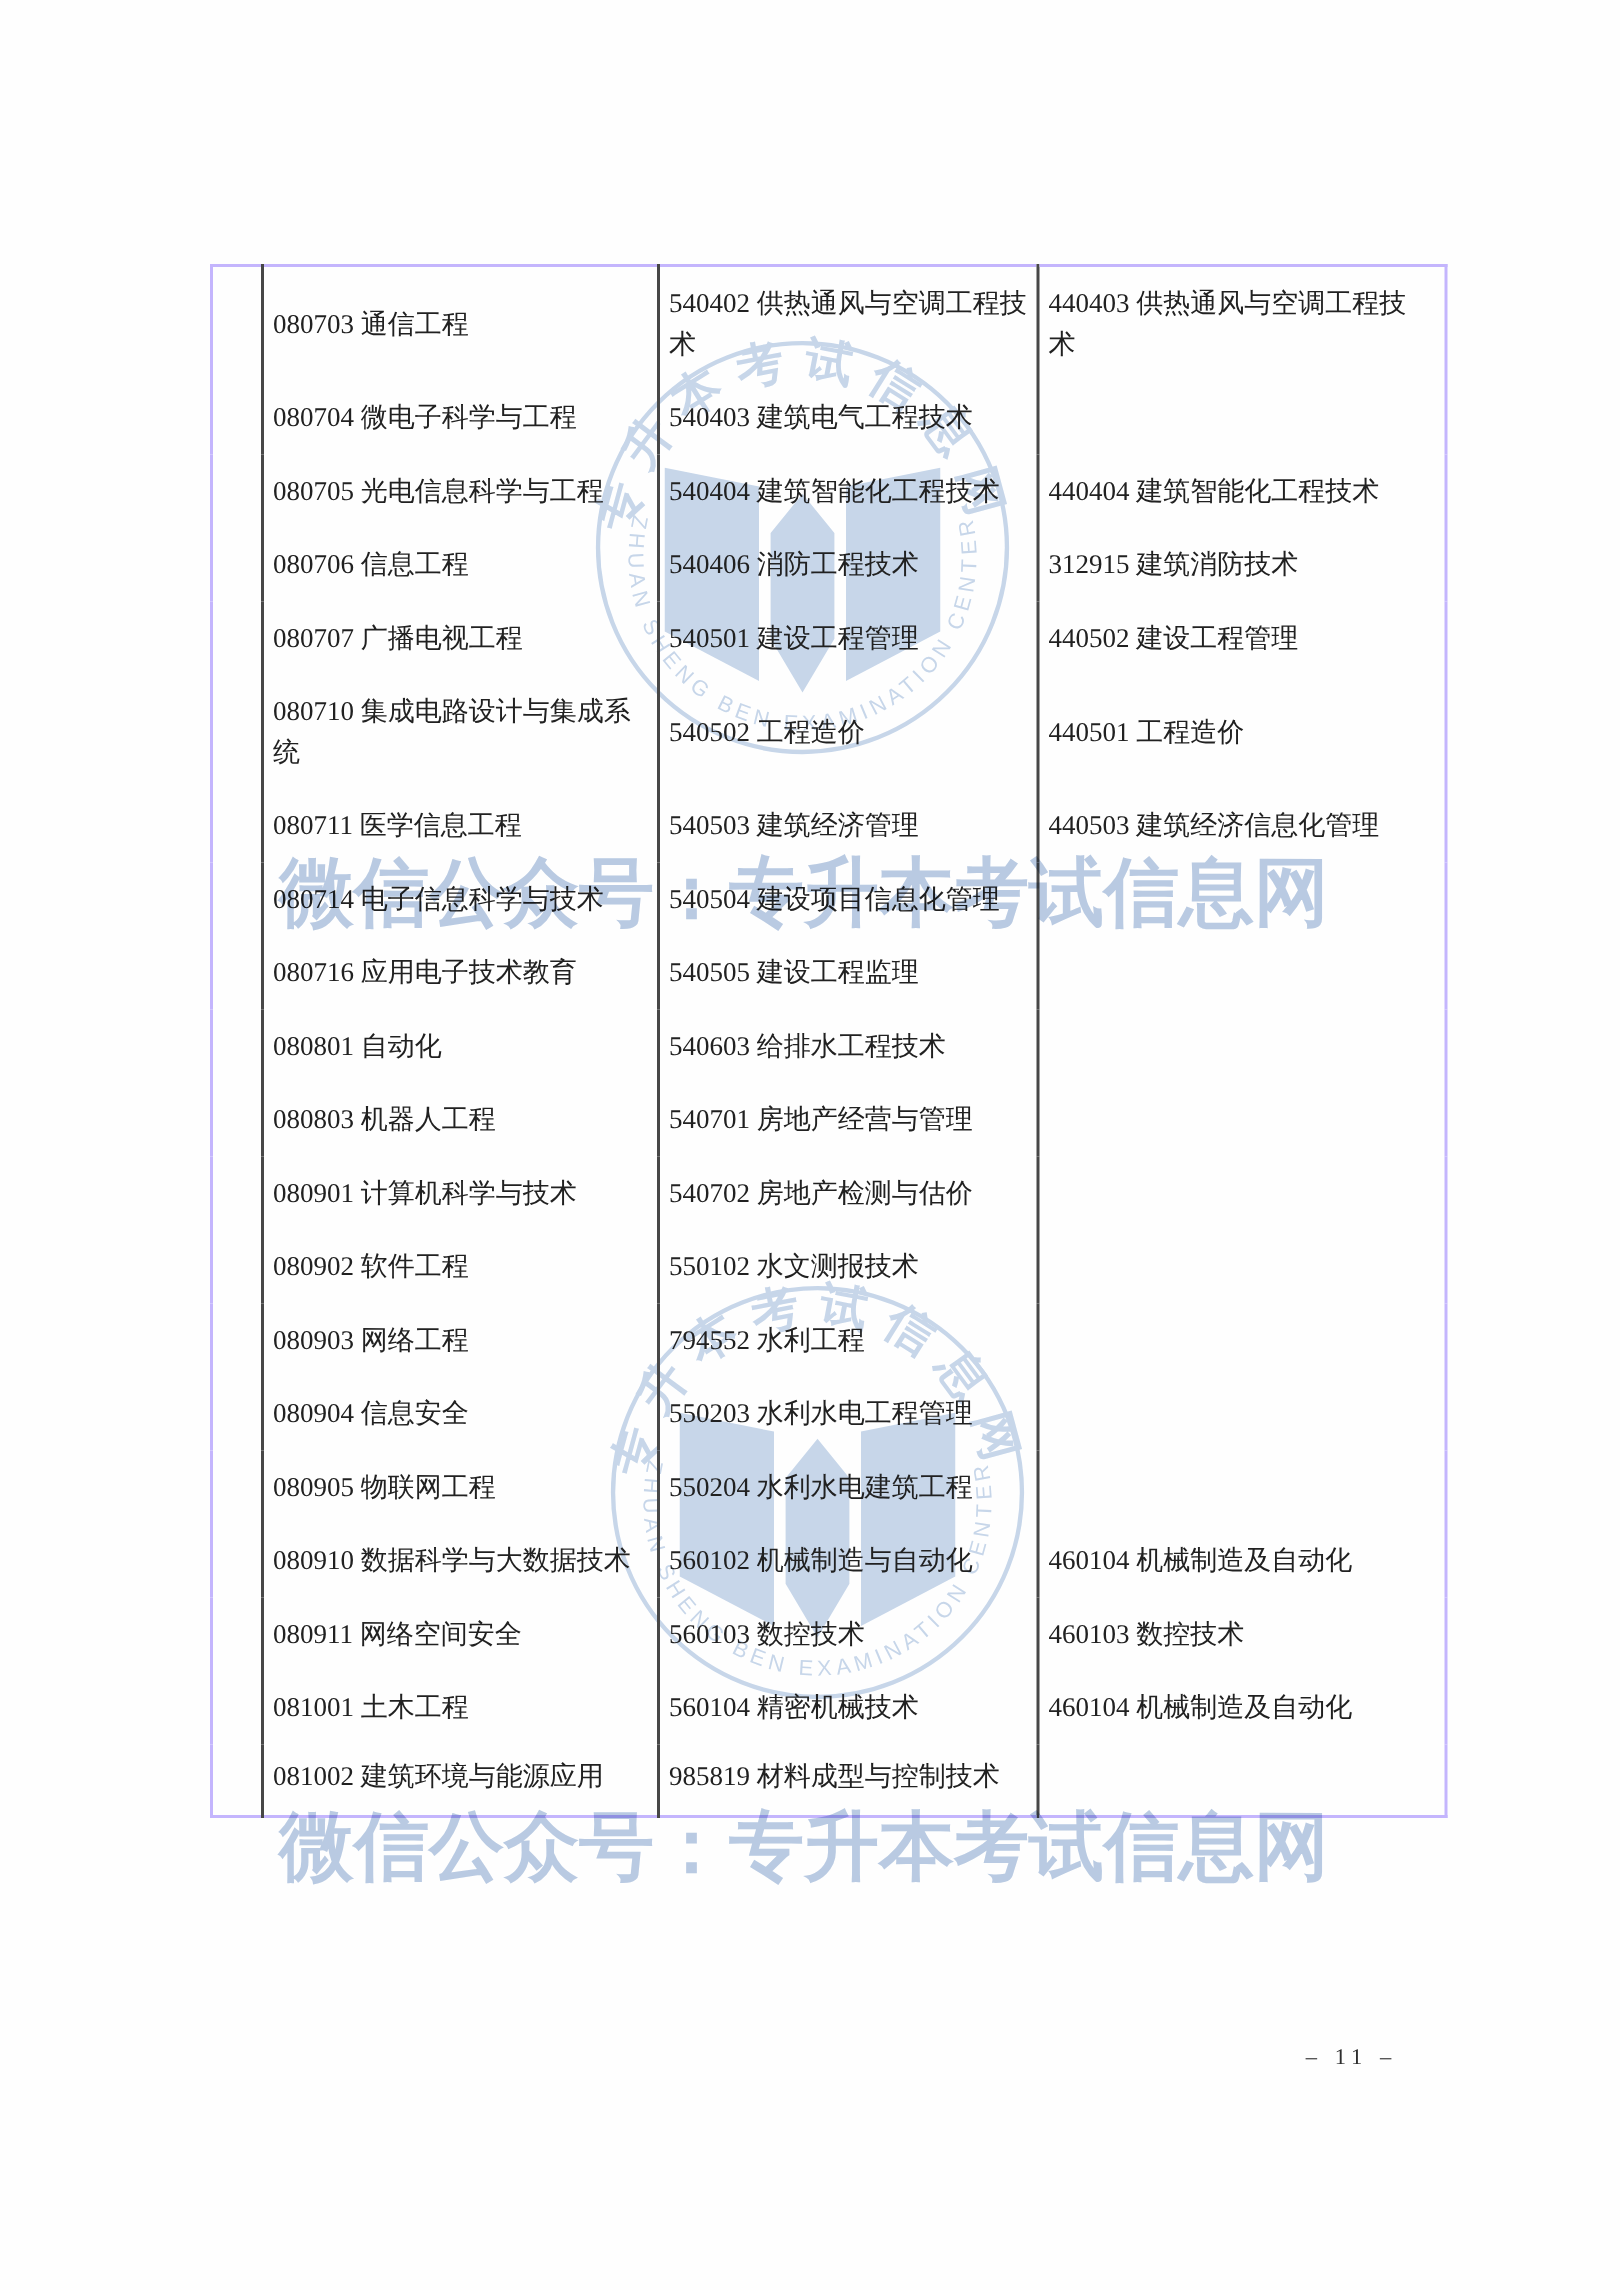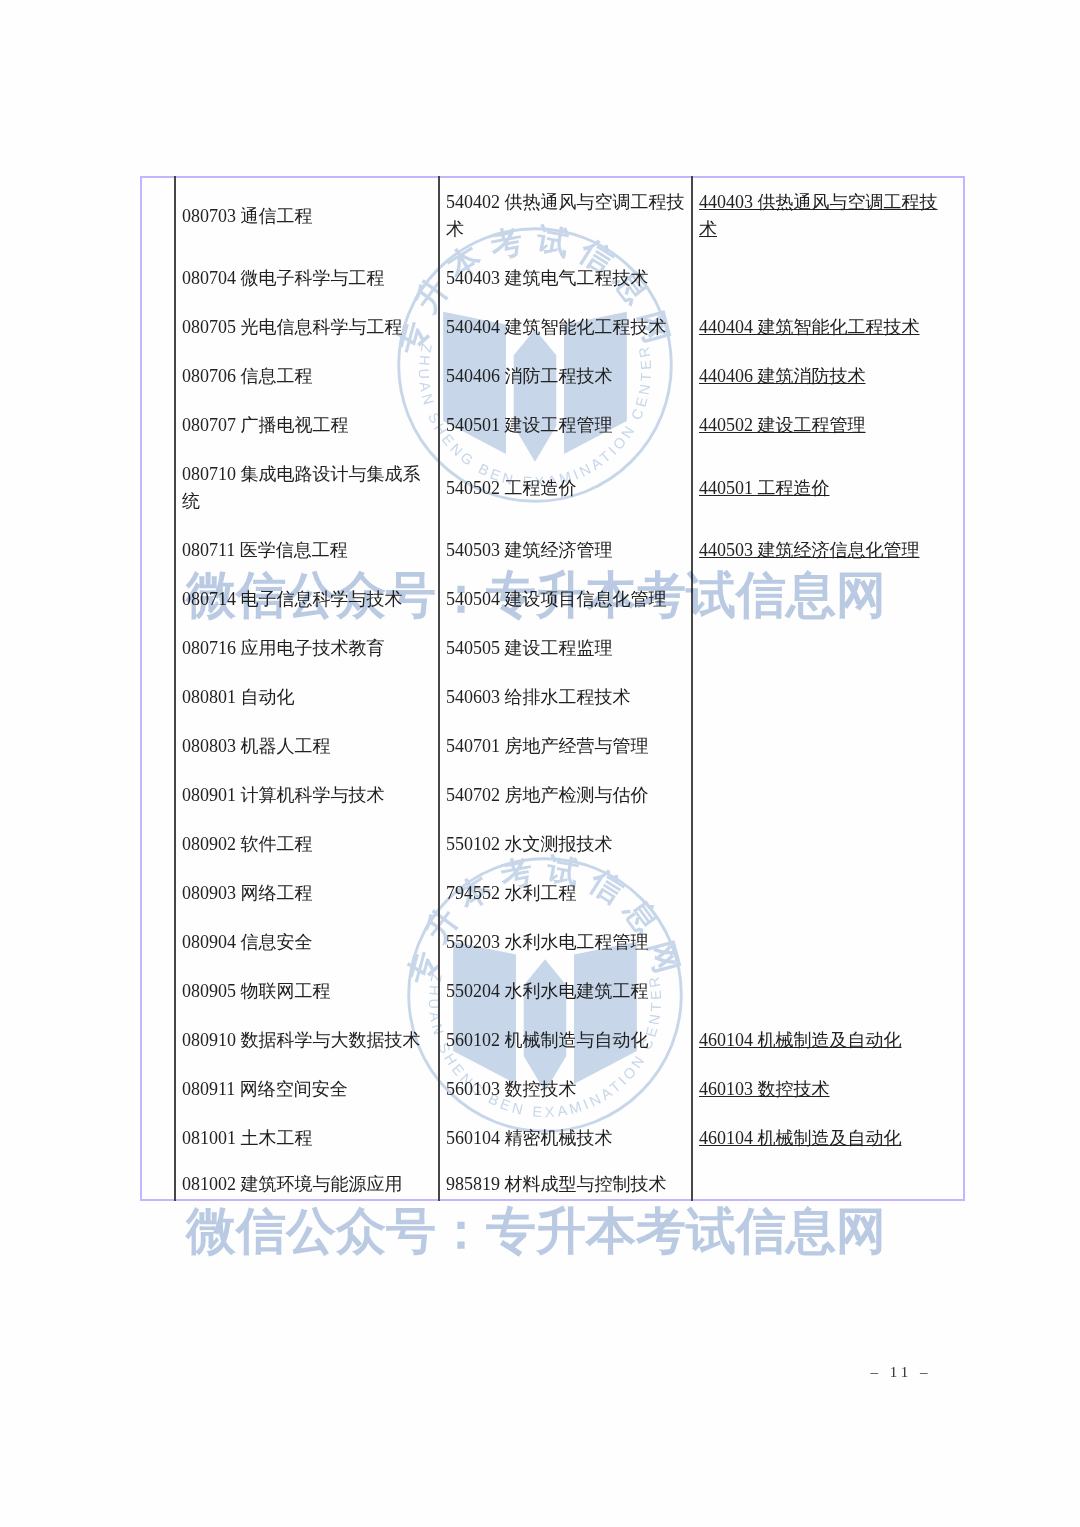--- a/index.html
+++ b/index.html
@@ -17,22 +17,22 @@
     border:2px solid #c4b5fd;
   }
   .majors-table td{
     border-left:2px solid #474747;
     font-size:18px;line-height:27px;color:#212121;
     padding:11px 6px 11px 6px;
     vertical-align:middle;text-align:left;
     overflow:hidden;
   }
   .majors-table td:first-child{border-left:none;}
-  .majors-table td.new-code{padding-right:18px;text-decoration:underline;}
-  .majors-table tr:last-child td{padding-top:8px;padding-bottom:1px;margin-left:35px;}
+  .majors-table td.new-code{padding-right:18px;}
+  .majors-table tr:last-child td{padding-top:8px;padding-bottom:12px;margin-left:35px;}
 
   
   .wm-band{
     position:absolute;left:186px;width:760px;
     font-family:Liberation Serif, serif;
     font-weight:700;font-size:50px;letter-spacing:0px;
     color:var(--wm-band,#b3c6e0);
     mix-blend-mode:multiply;opacity:.9;
     white-space:nowrap;pointer-events:none;
   }
@@ -109,21 +109,21 @@
         <tr>
           <td></td>
           <td>080705 光电信息科学与工程</td>
           <td>540404 建筑智能化工程技术</td>
           <td class="new-code">440404 建筑智能化工程技术</td>
         </tr>
         <tr>
           <td></td>
           <td>080706 信息工程</td>
           <td>540406 消防工程技术</td>
-          <td class="new-code">440406 建筑消防技术</td>
+          <td class="new-code">312915 建筑消防技术</td>
         </tr>
         <tr>
           <td></td>
           <td>080707 广播电视工程</td>
           <td>540501 建设工程管理</td>
           <td class="new-code">440502 建设工程管理</td>
         </tr>
         <tr>
           <td></td>
           <td>080710 集成电路设计与集成系统</td>

